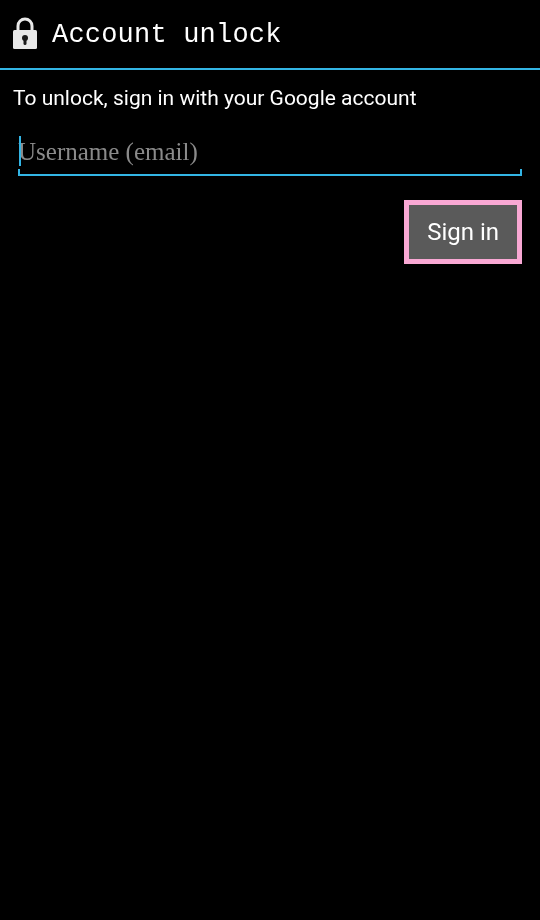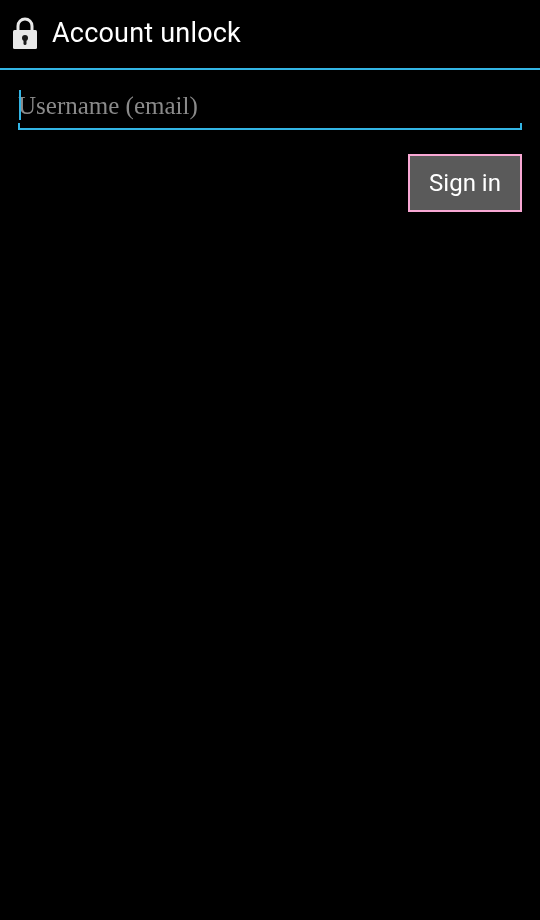--- a/index.html
+++ b/index.html
@@ -10,22 +10,23 @@
     body {
       width: 540px;
       height: 920px;
       background: #000;
       font-family: Roboto, "Helvetica Neue", Arial, sans-serif;
       color: #fff;
       overflow: hidden;
     }
     .header {
       display: flex;
-      align-items: center;
+      align-items: flex-end;
       padding: 16px 10px 18px 10px;
+      font-family: Liberation Mono, monospace;
     }
     .lock-icon-wrap {
       width: 30px;
       height: 34px;
       margin-right: 12px;
       display: flex;
       align-items: center;
       justify-content: center;
     }
     .title {
@@ -118,21 +119,21 @@
       height: 30px;
       background: #33b5e5;
     }
     .button-row {
       display: flex;
       justify-content: flex-end;
       padding: 24px 18px 0 18px;
     }
     .signin-btn {
       background: #5a5a5a;
-      border: 2px solid #f9a8d4;
+      border: 5px solid #f9a8d4;
       color: #fff;
       font-size: 24px;
       padding: 13px 18px;
       cursor: pointer;
       font-family: inherit;
       min-width: 114px;
       text-align: center;
     }
   </style>
 </head>
@@ -146,20 +147,21 @@
       <circle cx="14" cy="21" r="3" fill="#1a1a1a"></circle>
       <rect x="12.5" y="22" width="3" height="6" rx="1.5" fill="#1a1a1a"></rect>
     </svg>
   </div>
   <div class="title">Account unlock</div>
 </div>
 
 <div class="divider"></div>
 
 <div class="content">
+  <p class="instruction">To unlock, sign in with your Google account</p>
 
   <div class="input-wrap">
     <div class="cursor"></div>
     <input type="text" class="input-field" placeholder="Username (email)" style="">
     <div class="underline-focused"></div>
   </div>
 
 </div>
 
 <div class="button-row">

